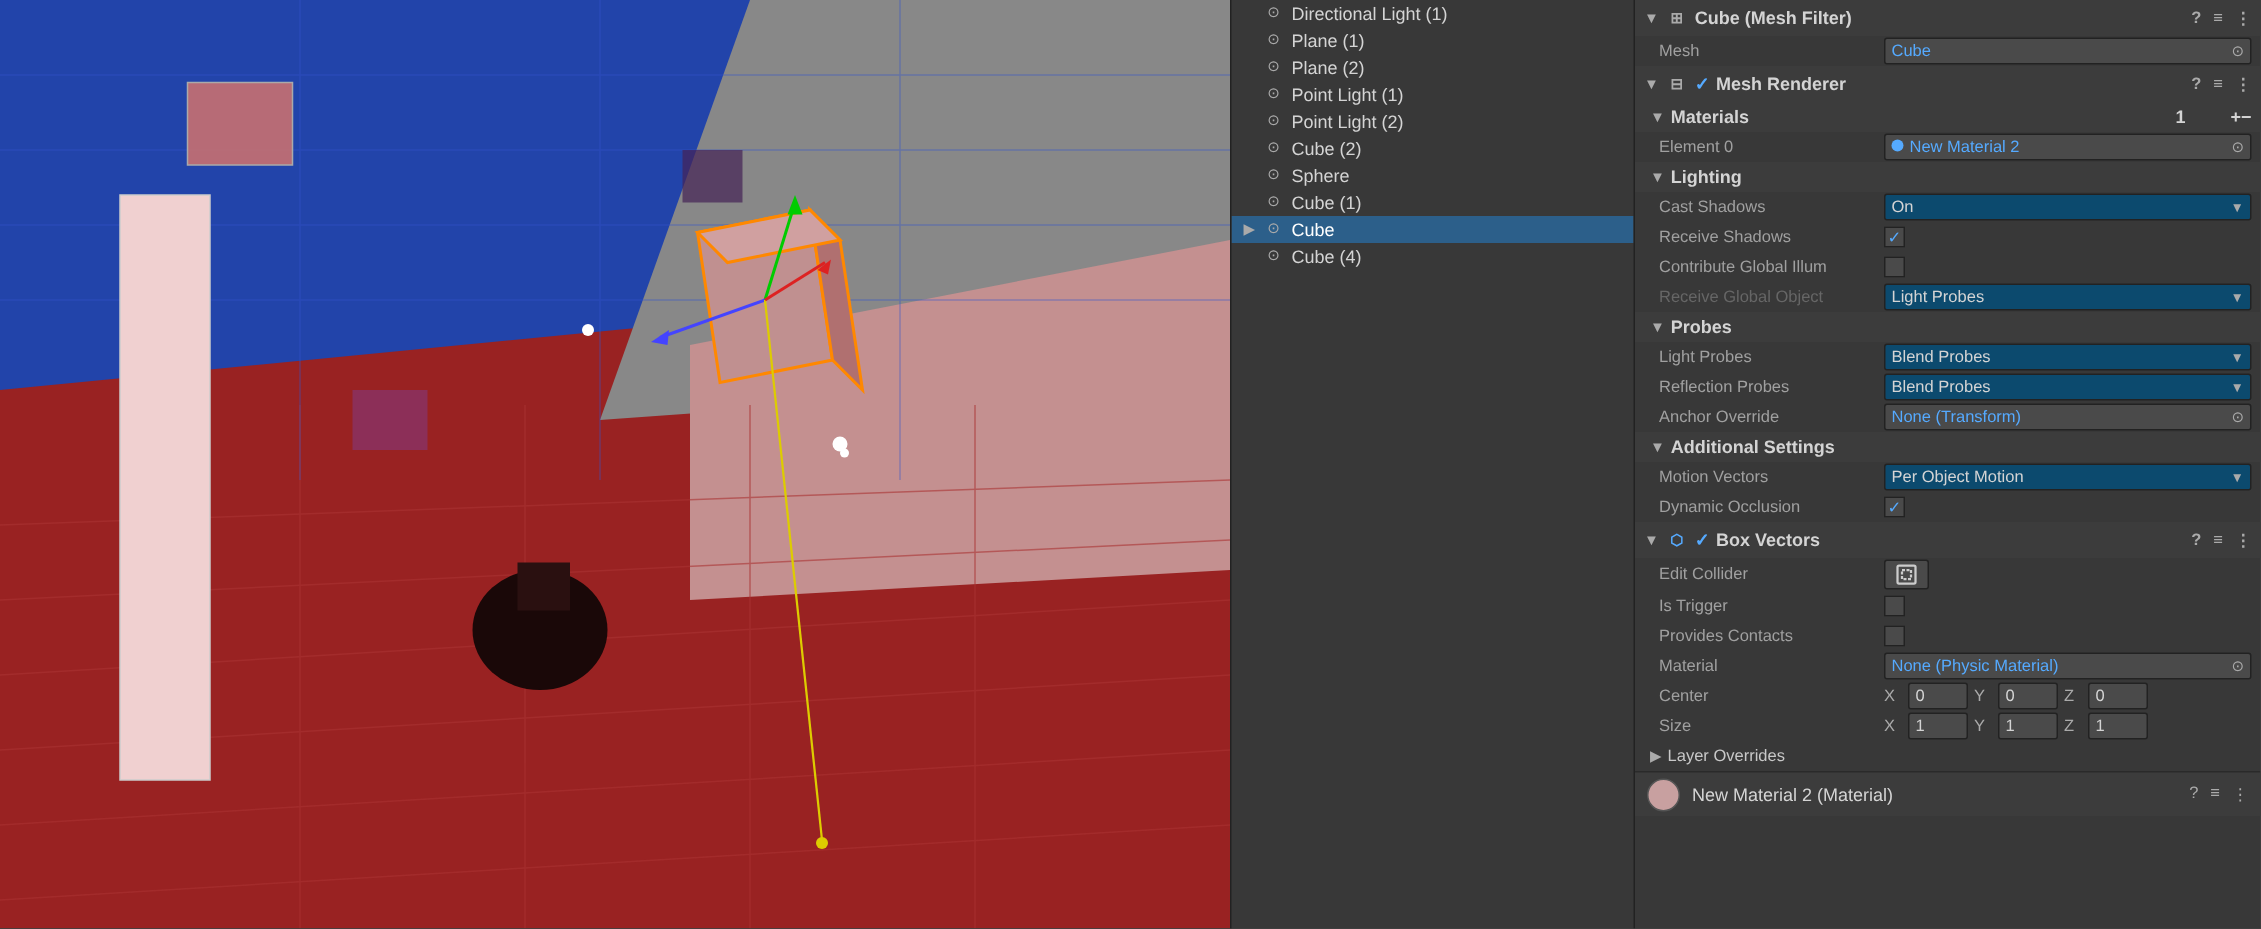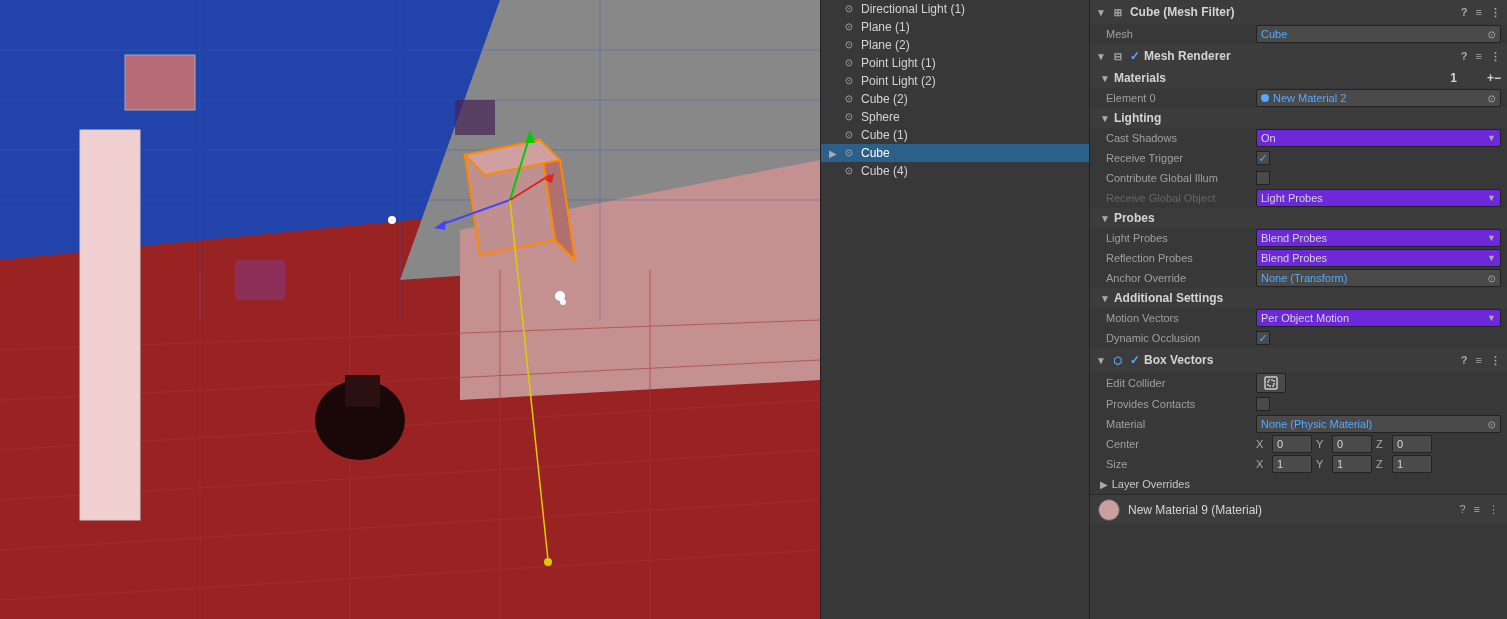--- a/index.html
+++ b/index.html
@@ -130,21 +130,21 @@
 
     .inspector-row .value {
       flex: 1;
       display: flex;
       align-items: center;
     }
 
     .dropdown-field {
       flex: 1;
       height: 18px;
-      background: #6d28d9;
+      background: #0c4a6e;
       border: 1px solid #222;
       color: #d4d4d4;
       font-size: 11px;
       padding: 0 4px;
       display: flex;
       align-items: center;
       justify-content: space-between;
       cursor: pointer;
       border-radius: 2px;
     }
@@ -498,21 +498,21 @@
     <span class="label">Cast Shadows</span>
     <div class="value">
       <div class="dropdown-field">
         <span>On</span>
         <span class="dd-arrow">▼</span>
       </div>
     </div>
   </div>
 
   <div class="inspector-row">
-    <span class="label">Receive Trigger</span>
+    <span class="label">Receive Shadows</span>
     <div class="value">
       <div class="checkbox-field">✓</div>
     </div>
   </div>
 
   <div class="inspector-row">
     <span class="label">Contribute Global Illum</span>
     <div class="value">
       <div class="checkbox-field"></div>
     </div>
@@ -602,20 +602,26 @@
     <div class="value">
       <div class="edit-btn">
         <svg width="16" height="16" viewBox="0 0 16 16" fill="none" stroke="#ccc" stroke-width="1.5">
           <rect x="2" y="2" width="12" height="12" rx="1"></rect>
           <path d="M5 5 L11 5 L11 11 L5 11 Z" stroke-dasharray="2,1"></path>
         </svg>
       </div>
     </div>
   </div>
 
+  <div class="inspector-row">
+    <span class="label">Is Trigger</span>
+    <div class="value">
+      <div class="checkbox-field"></div>
+    </div>
+  </div>
 
   <div class="inspector-row">
     <span class="label">Provides Contacts</span>
     <div class="value">
       <div class="checkbox-field"></div>
     </div>
   </div>
 
   <div class="inspector-row">
     <span class="label">Material</span>
@@ -667,21 +673,21 @@
     </div>
   </div>
 
   <div class="layer-overrides-row">
     <span class="fold-arrow">▶</span>
     <span>Layer Overrides</span>
   </div>
 
   <div class="material-footer">
     <div class="mat-swatch"></div>
-    <span class="mat-name">New Material 9 (Material)</span>
+    <span class="mat-name">New Material 2 (Material)</span>
     <div style="margin-left:auto; display:flex; gap:8px; color:#aaa; font-size:11px;">
       <span>?</span>
       <span>≡</span>
       <span>⋮</span>
     </div>
   </div>
 
 </div>
 
 </body></html>

